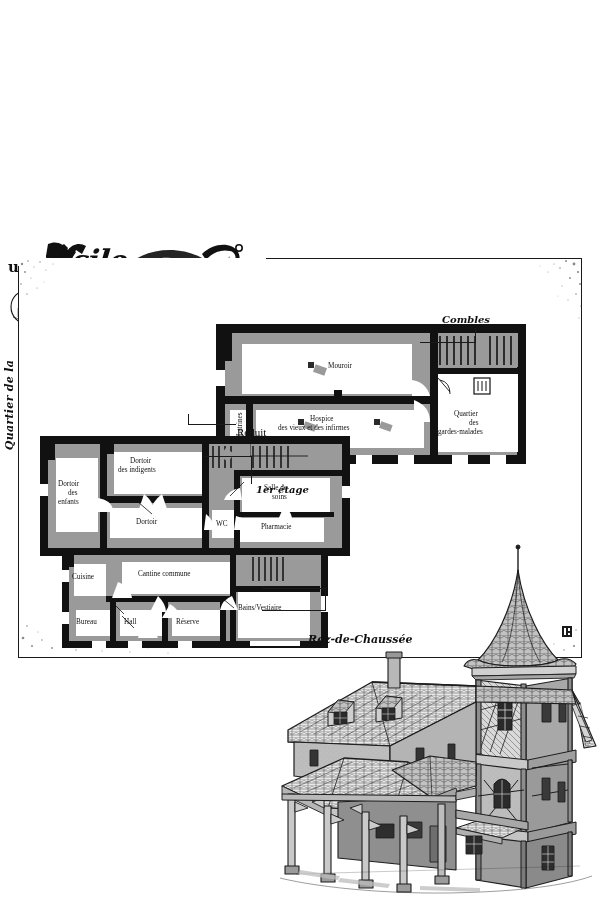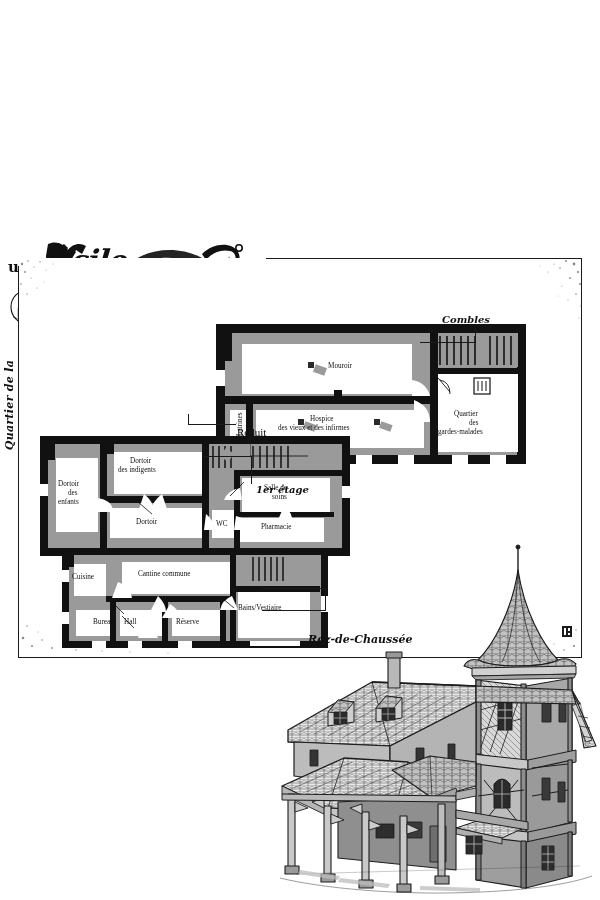--- a/index.html
+++ b/index.html
@@ -412,21 +412,21 @@
           <rect x="0" y="64" width="7" height="12"></rect>
           <rect x="30" y="93" width="14" height="7"></rect>
             <rect x="66" y="93" width="14" height="7"></rect>
           <rect x="116" y="93" width="14" height="7"></rect>
           <rect x="188" y="93" width="50" height="5"></rect>
           <rect x="259" y="48" width="7" height="16"></rect>
         </g>
       </svg>
       <div class="rlabel" style="left:10px;top:25px;">Cuisine</div>
       <div class="rlabel" style="left:76px;top:22px;">Cantine commune</div>
-      <div class="rlabel" style="left:14px;top:70px;padding-left:17px;">Bureau</div>
+      <div class="rlabel" style="left:14px;top:70px;">Bureau</div>
       <div class="rlabel" style="left:62px;top:70px;">Hall</div>
       <div class="rlabel" style="left:114px;top:70px;">Réserve</div>
       <div class="rlabel" style="left:176px;top:56px;">Bains/Vestiaire</div>
     </div>
 
     <div class="flabel" style="left:290px;top:366px;font-size:11px;margin-top:9px;">Rez-de-Chaussée</div>
     <div class="thinlead" style="left:244px;top:352px;width:64px;"></div>
     <div class="thinleadv" style="left:307px;top:330px;height:23px;"></div>
     <div class="thinlead" style="left:244px;top:330px;width:64px;"></div>
 

